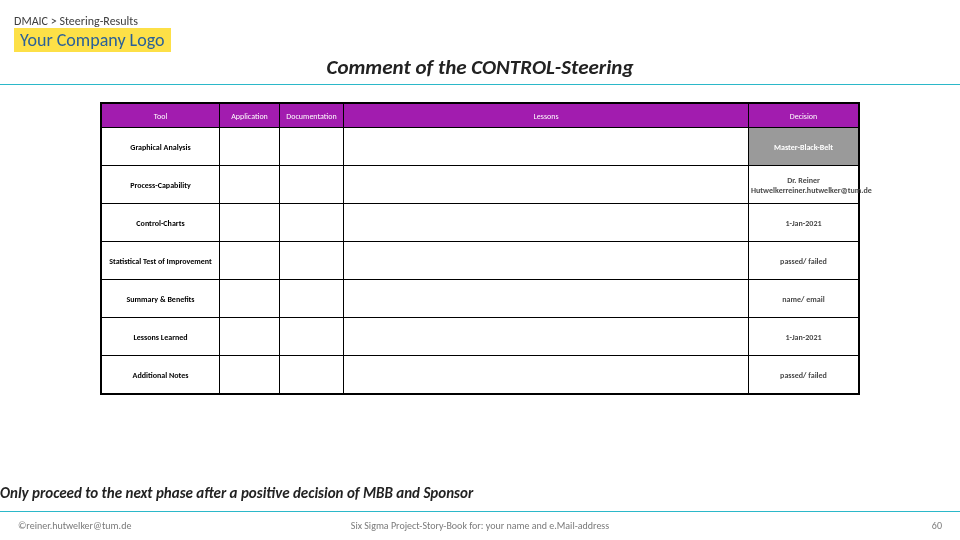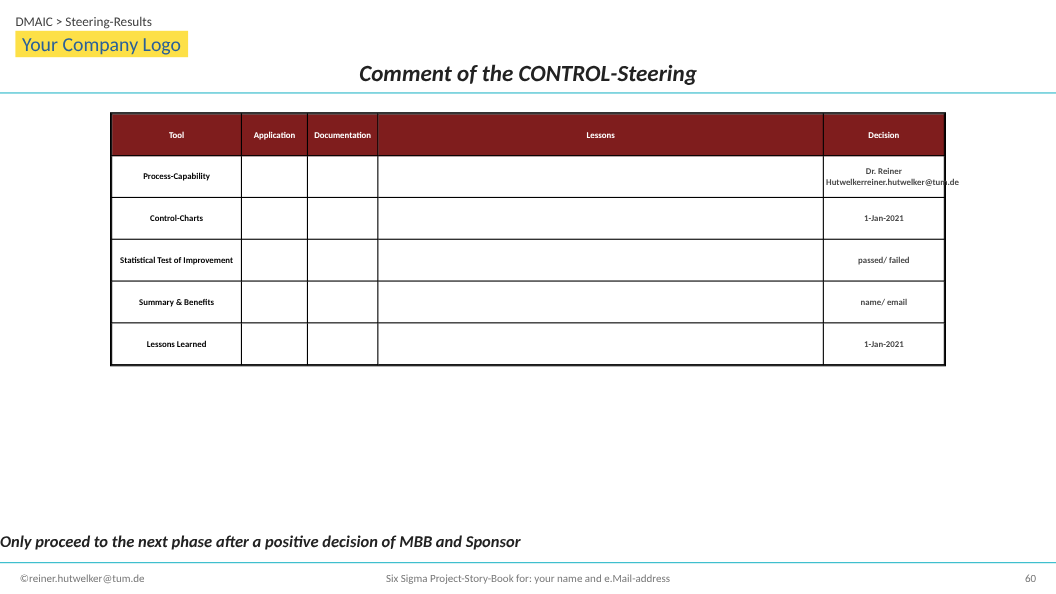--- a/index.html
+++ b/index.html
@@ -14,21 +14,21 @@
 
   .tablewrap { position: absolute; top: 102px; left: 100px; width: 760px; border: 1px solid #000; }
   .bandhdr { background: #ff00c8; color: #000; font-size: 8px; font-weight: 700; padding: 2px 4px; border-bottom: 1px solid #000; }
   table { width: 100%; border-collapse: collapse; table-layout: fixed; }
   col.tool { width: 118px; }
   col.app  { width: 60px; }
   col.doc  { width: 64px; }
   col.com  { width: auto; }
   col.dec  { width: 110px; }
   th, td { border: 1px solid #000; font-size: 8px; text-align: center; vertical-align: middle; padding: 0 2px; }
-  thead th { background: #7f1d1d; color: #fff; font-weight: 700; height: 38px; }
+  thead th { background: #a21caf; color: #fff; font-weight: 400; height: 24px; }
   tbody td { height: 38px; }
   tbody td.toolcell { font-weight: 700; color: #000; }
   tbody td.deccell { color: #4a4a4a; font-weight: 700; }
   tbody tr.shade td.deccell { background: #9a9a9a; color: #fff; }
 
   .note { position: absolute; bottom: 38px; left: 0; right: 0; font-size: 15px; font-style: italic; font-weight: 700; color: #222; }
   .rule2 { position: absolute; bottom: 28px; left: 0; right: 0; height: 1px; background: #2bb8c9; }
   .footer { position: absolute; bottom: 8px; left: 0; right: 0; display: flex; justify-content: space-between; align-items: center; padding: 0 18px; font-size: 10px; color: #7a7a7a; }
   .footer .mid { position: absolute; left: 0; right: 0; text-align: center; pointer-events: none; }
 </style>
@@ -58,20 +58,27 @@
       <thead>
         <tr>
           <th>Tool</th>
           <th>Application</th>
           <th>Documentation</th>
           <th>Lessons</th>
           <th>Decision</th>
         </tr>
       </thead>
       <tbody id="tbody">
+          <tr class="shade">
+            <td class="toolcell">Graphical Analysis</td>
+            <td></td>
+            <td></td>
+            <td></td>
+            <td class="deccell"><span>Master-Black-Belt</span></td>
+          </tr>
           <tr>
             <td class="toolcell">Process-Capability</td>
             <td></td>
             <td></td>
             <td></td>
             <td class="deccell"><span>Dr. Reiner Hutwelker</span><span class="sub">reiner.hutwelker@tum.de</span></td>
           </tr>
           <tr>
             <td class="toolcell">Control-Charts</td>
             <td></td>
@@ -93,20 +100,27 @@
             <td></td>
             <td class="deccell"><span>name/ email</span></td>
           </tr>
           <tr>
             <td class="toolcell">Lessons Learned</td>
             <td></td>
             <td></td>
             <td></td>
             <td class="deccell"><span>1-Jan-2021</span></td>
           </tr>
+          <tr>
+            <td class="toolcell">Additional Notes</td>
+            <td></td>
+            <td></td>
+            <td></td>
+            <td class="deccell"><span>passed/ failed</span></td>
+          </tr>
         </tbody>
     </table>
   </div>
 
   <div class="note">Only proceed to the next phase after a positive decision of MBB and Sponsor</div>
   <div class="rule2"></div>
   <div class="footer">
     <div>©reiner.hutwelker@tum.de</div>
     <div class="mid">Six Sigma Project-Story-Book for: your name and e.Mail-address</div>
     <div>60</div>

